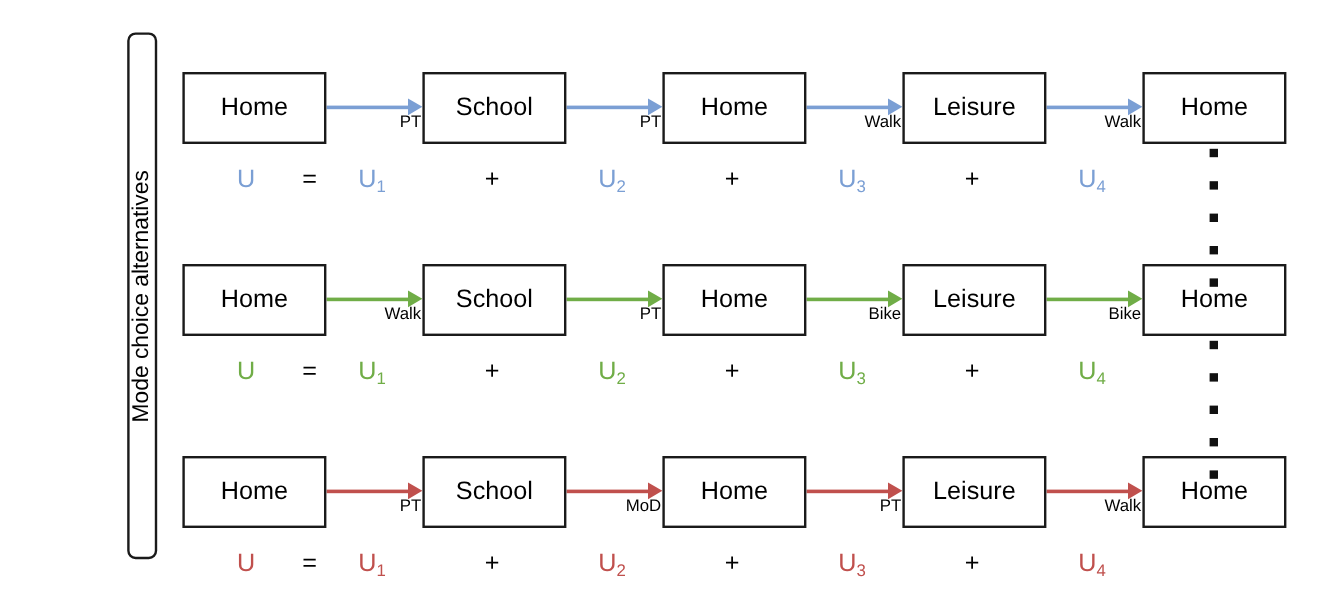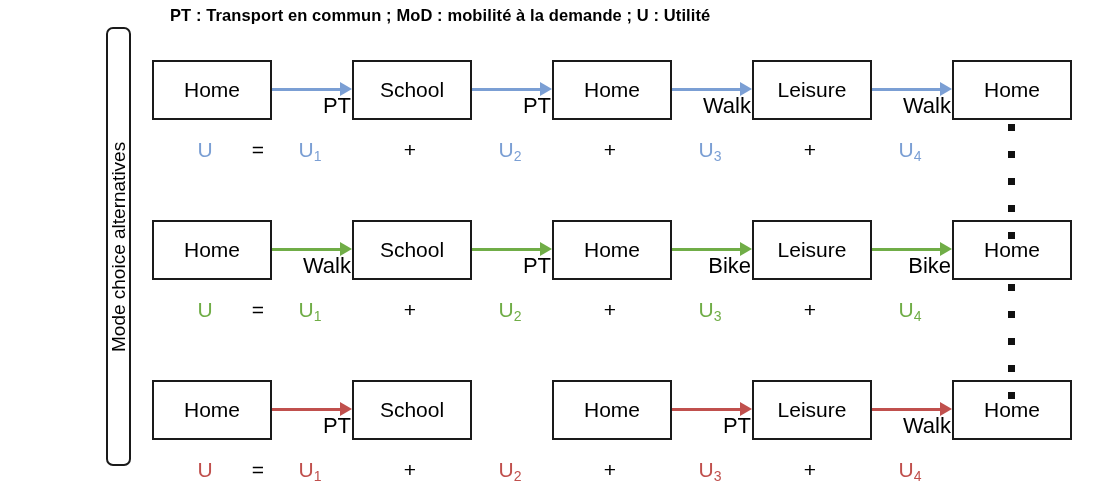--- a/index.html
+++ b/index.html
@@ -73,21 +73,21 @@
   .edge .head{
     position:absolute;
     top:22.2px;
     width:0;height:0;
     border-top:7px solid transparent;
     border-bottom:7px solid transparent;
   }
   .edge .mode{
     position:absolute;
     top:33px;
-    font-size:22px;
+    font-size:14px;
     color:#000;
     white-space:nowrap;
     text-align:right;
   }
 
   
   .eq{position:absolute;left:0;width:1100px;height:34px;}
   .term{
     position:absolute;
     font-size:21px;
@@ -104,21 +104,20 @@
     width:7px;height:7px;
     background:#111;
     margin:0 auto 20px auto;
   }
 </style>
 </head>
 <body>
 
 <div id="stage">
 
-  <div class="legend">PT : Transport en commun ; MoD : mobilité à la demande ; U : Utilité</div>
 
 
   <div class="alt-container"></div>
   <div class="alt-container-label">Mode choice alternatives</div>
 
   <div id="rows">
       <div class="row" style="top: 60px;">
         <div class="edge" style="left: 272px; width: 80px;">
           <div class="shaft" style="width: 69px; background: rgb(123, 159, 212);"></div>
           <div class="head" style="left: 68px; border-left: 12px solid rgb(123, 159, 212);"></div>
@@ -193,20 +192,25 @@
         <div class="term" style="left: 710px; color: rgb(112, 173, 71);">U<sub>3</sub></div>
         <div class="term" style="left: 810px; color: rgb(0, 0, 0);">+</div>
         <div class="term" style="left: 910px; color: rgb(112, 173, 71);">U<sub>4</sub></div>
       </div>
       <div class="row" style="top: 380px;">
         <div class="edge" style="left: 272px; width: 80px;">
           <div class="shaft" style="width: 69px; background: rgb(192, 80, 77);"></div>
           <div class="head" style="left: 68px; border-left: 12px solid rgb(192, 80, 77);"></div>
           <div class="mode" style="right: 1px;">PT</div>
         </div>
+        <div class="edge" style="left: 472px; width: 80px;">
+          <div class="shaft" style="width: 69px; background: rgb(192, 80, 77);"></div>
+          <div class="head" style="left: 68px; border-left: 12px solid rgb(192, 80, 77);"></div>
+          <div class="mode" style="right: 1px;">MoD</div>
+        </div>
         <div class="edge" style="left: 672px; width: 80px;">
           <div class="shaft" style="width: 69px; background: rgb(192, 80, 77);"></div>
           <div class="head" style="left: 68px; border-left: 12px solid rgb(192, 80, 77);"></div>
           <div class="mode" style="right: 1px;">PT</div>
         </div>
         <div class="edge" style="left: 872px; width: 80px;">
           <div class="shaft" style="width: 69px; background: rgb(192, 80, 77);"></div>
           <div class="head" style="left: 68px; border-left: 12px solid rgb(192, 80, 77);"></div>
           <div class="mode" style="right: 1px;">Walk</div>
         </div>

